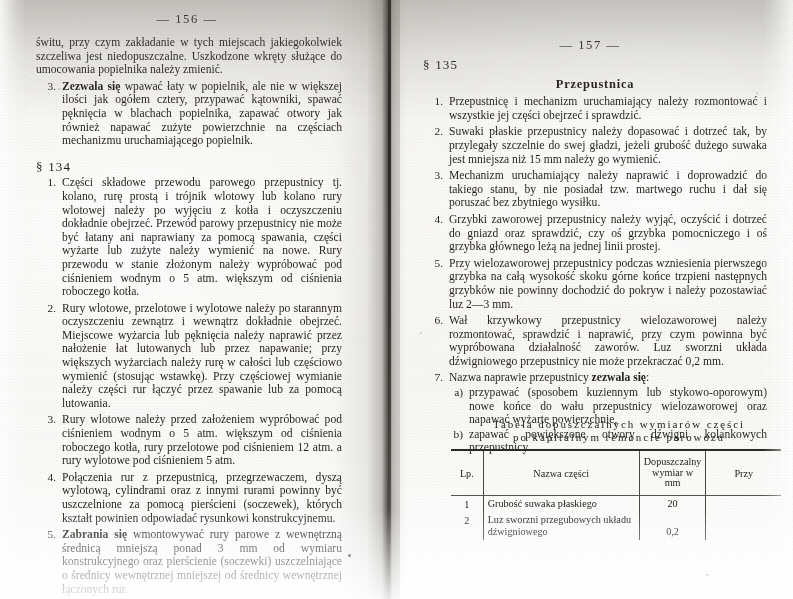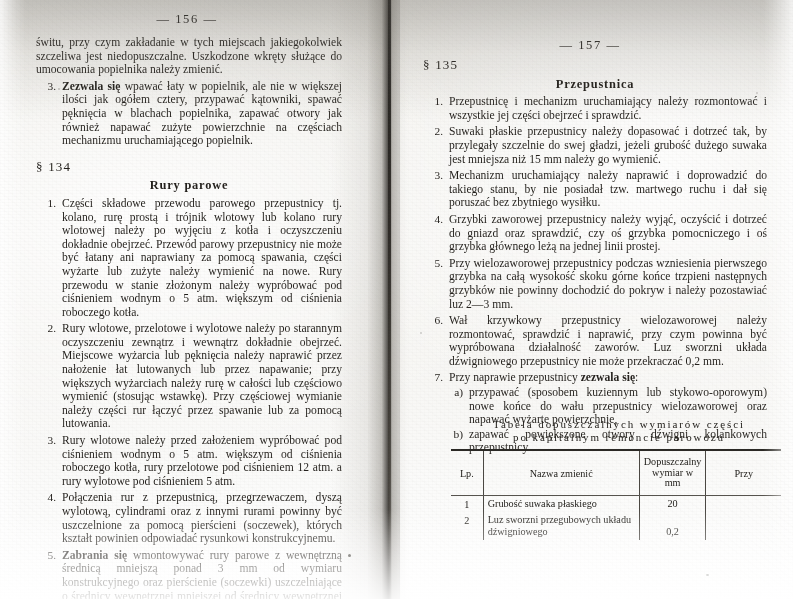--- a/index.html
+++ b/index.html
@@ -208,21 +208,20 @@
 
     <div class="body-text" style="position:absolute; left:36px; top:36px; width:306px;">
       <p class="lead">świtu, przy czym zakładanie w tych miejscach jakiegokolwiek szczeliwa jest niedopuszczalne. Uszkodzone wkręty służące do umocowania popielnika należy zmienić.</p>
 
       <div class="para">
         <span class="marker">3.</span>
         <span class="ptxt"><b class="run">Zezwala się</b><span> wpawać łaty w popielnik, ale nie w większej ilości jak ogółem cztery, przypawać kątowniki, spawać pęknięcia w blachach popielnika, zapawać otwory jak również napawać zużyte powierzchnie na częściach mechanizmu uruchamiającego popielnik.</span></span>
       </div>
 
       <div class="sect-num">§ 134</div>
-      <div class="sect-title">Rury parowe</div>
 
       <div class="para">
         <span class="marker">1.</span>
         <span class="ptxt">Części składowe przewodu parowego przepustnicy tj. kolano, rurę prostą i trójnik wlotowy lub kolano rury wlotowej należy po wyjęciu z kotła i oczyszczeniu dokładnie obejrzeć. Przewód parowy przepustnicy nie może być łatany ani naprawiany za pomocą spawania, części wyżarte lub zużyte należy wymienić na nowe. Rury przewodu w stanie złożonym należy wypróbować pod ciśnieniem wodnym o 5 atm. większym od ciśnienia roboczego kotła.</span>
       </div>
       <div class="para">
         <span class="marker">2.</span>
         <span class="ptxt">Rury wlotowe, przelotowe i wylotowe należy po starannym oczyszczeniu zewnątrz i wewnątrz dokładnie obejrzeć. Miejscowe wyżarcia lub pęknięcia należy naprawić przez nałożenie łat lutowanych lub przez napawanie; przy większych wyżarciach należy rurę w całości lub częściowo wymienić (stosując wstawkę). Przy częściowej wymianie należy części rur łączyć przez spawanie lub za pomocą lutowania.</span>
       </div>
       <div class="para">
@@ -269,21 +268,21 @@
         <span class="marker">5.</span>
         <span class="ptxt">Przy wielozaworowej przepustnicy podczas wzniesienia pierwszego grzybka na całą wysokość skoku górne końce trzpieni następnych grzybków nie powinny dochodzić do pokryw i należy pozostawiać luz 2—3 mm.</span>
       </div>
       <div class="para">
         <span class="marker">6.</span>
         <span class="ptxt">Wał krzywkowy przepustnicy wielozaworowej należy rozmontować, sprawdzić i naprawić, przy czym powinna być wypróbowana działalność zaworów. Luz sworzni układa dźwigniowego przepustnicy nie może przekraczać 0,2 mm.</span>
       </div>
 
       <div class="para">
         <span class="marker">7.</span>
-        <span class="ptxt" style="text-align:left;"><span>Przy naprawie przepustnicy </span><b class="run">zezwala się</b><span>:</span></span>
+        <span class="ptxt" style="text-align:left;"><span>Nazwa naprawie przepustnicy </span><b class="run">zezwala się</b><span>:</span></span>
       </div>
 
       <div class="para" style="margin-top:1px;">
         <span class="marker" style="width:40px; flex:0 0 40px;">a)</span>
         <span class="ptxt">przypawać (sposobem kuziennym lub stykowo-oporowym) nowe końce do wału przepustnicy wielozaworowej oraz napawać wyżarte powierzchnie,</span>
       </div>
       <div class="para" style="margin-top:1px;">
         <span class="marker" style="width:40px; flex:0 0 40px;">b)</span>
         <span class="ptxt">zapawać powiększone otwory dźwigni kolankowych przepustnicy.</span>
       </div>
@@ -292,21 +291,21 @@
     <div style="position:absolute; left:44px; top:404px; width:340px;">
       <div class="table-caption">
         <div>Tabela dopuszczalnych wymiarów części</div>
         <div>po kapitalnym remoncie parowozu</div>
       </div>
 
       <table class="tbl">
         <thead>
           <tr>
             <th class="c-lp rule-top hdr-cell hline">Lp.</th>
-            <th class="c-name rule-top hdr-cell vline hline">Nazwa zmienić</th>
+            <th class="c-name rule-top hdr-cell vline hline">Nazwa części</th>
             <th class="c-dim rule-top hdr-cell vline hline">Dopuszczalny wymiar w mm</th>
             <th class="c-rem rule-top hdr-cell vline hline">Przy</th>
           </tr>
         </thead>
         <tbody>
           <tr>
             <td class="c-lp lp-cell">1</td>
             <td class="c-name name-cell vline">Grubość suwaka płaskiego</td>
             <td class="c-dim dim-cell vline">20</td>
             <td class="c-rem vline"></td>

